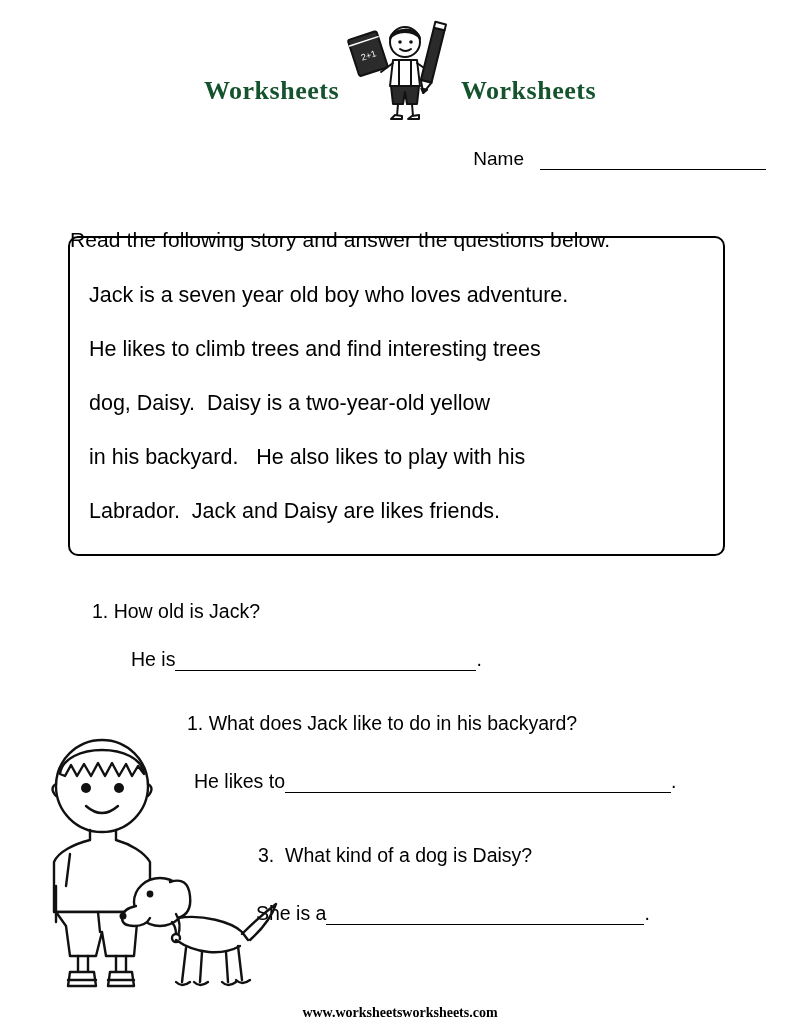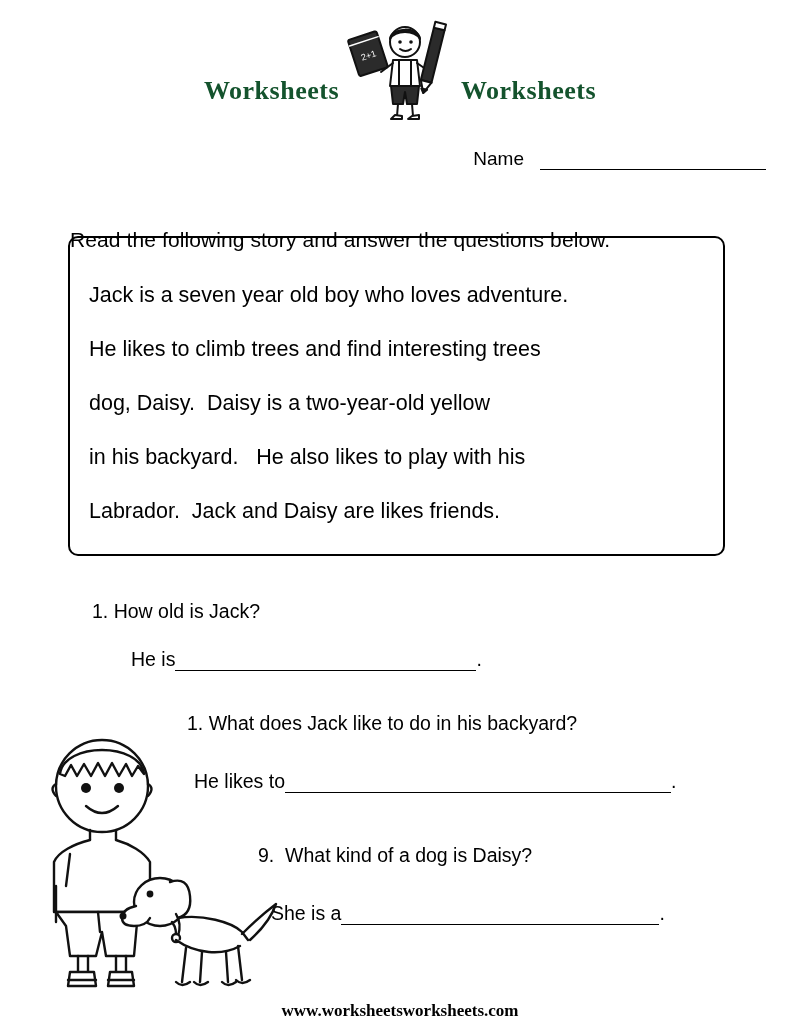--- a/index.html
+++ b/index.html
@@ -115,33 +115,33 @@
 
   #q1 { top: 600px; left: 92px; }
   #q1-ans { top: 648px; left: 131px; }
   #q1-ans .blank { width: 301px; }
 
   #q2 { top: 712px; left: 187px; }
   #q2-ans { top: 770px; left: 174px; margin-left: 20px; }
   #q2-ans .blank { width: 386px; }
 
   #q3 { top: 844px; left: 258px; }
-  #q3-ans { top: 902px; left: 271px; }
+  #q3-ans { top: 902px; left: 256px; }
   #q3-ans .blank { width: 318px; }
 
   
   .footer {
     position: absolute;
     bottom: 14px;
     left: 0;
     width: 800px;
     text-align: center;
     font-family: "Liberation Serif", serif;
     font-weight: bold;
-    font-size: 17px;
+    font-size: 14px;
   }
 
   
   .illustration {
     position: absolute;
     left: 26px;
     top: 726px;
     width: 265px;
     height: 265px;
   }
@@ -230,21 +230,21 @@
 <div class="q" id="q2">
   <span class="q-text">1. What does Jack like to do in his backyard?</span>
 </div>
 <div class="q answer-row" id="q2-ans">
   <span>He likes to</span>
   <span class="blank"></span>
   <span class="period">.</span>
 </div>
 
 <div class="q" id="q3">
-  <span class="q-text">9.  What kind of a dog is Daisy?</span>
+  <span class="q-text">3.  What kind of a dog is Daisy?</span>
 </div>
 <div class="q answer-row" id="q3-ans">
   <span>She is a</span>
   <span class="blank"></span>
   <span class="period">.</span>
 </div>
 
 <div class="illustration">
   <svg viewBox="0 0 265 265" width="265" height="265" aria-hidden="true">
     <g fill="none" stroke="#111" stroke-width="2.4" stroke-linecap="round" stroke-linejoin="round">

